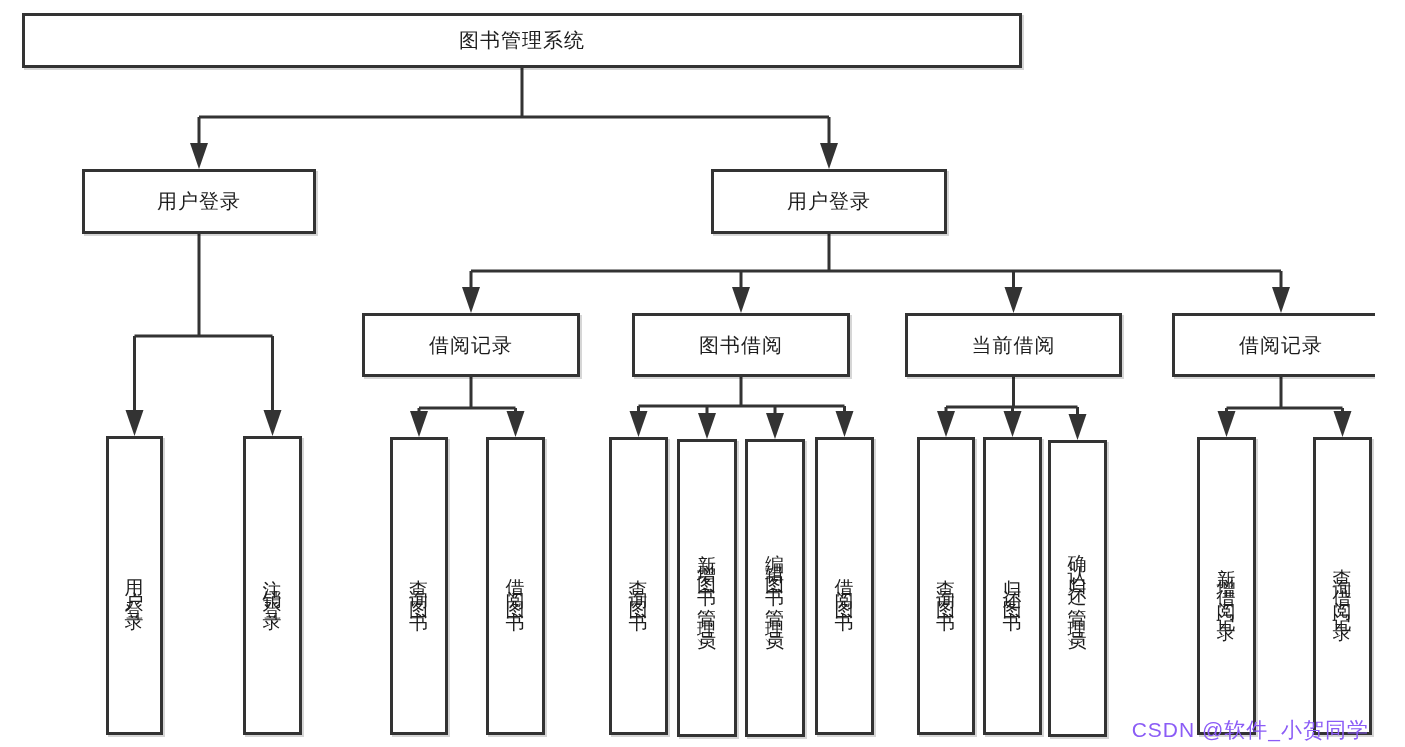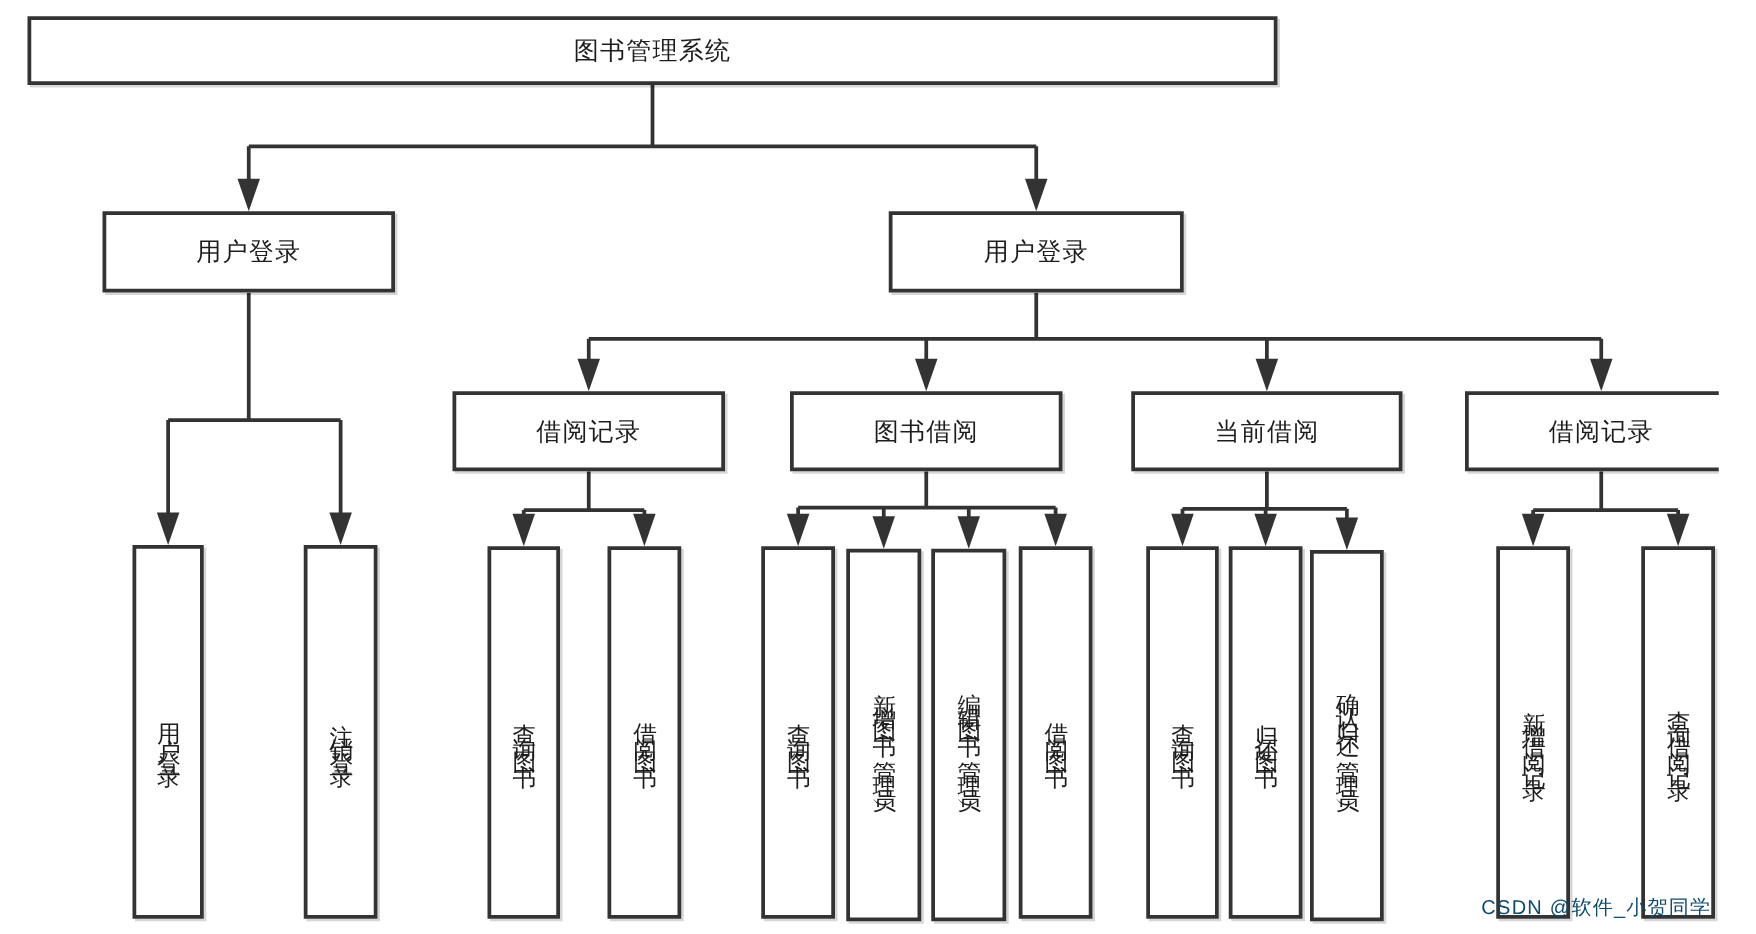--- a/index.html
+++ b/index.html
@@ -13,21 +13,21 @@
     display:flex;align-items:center;justify-content:center;text-align:center;
     box-shadow:2px 2px 0 rgba(0,0,0,0.16);
   }
   .node.h{font-size:20px;letter-spacing:1px;}
   .node.v{font-size:19px;}
   .node.v .label{
     writing-mode:vertical-rl;text-orientation:mixed;letter-spacing:11px;line-height:1;
     white-space:nowrap;
   }
   .watermark{
-    position:absolute;right:6px;top:716px;font-size:16px;color:#0c4a6e;
+    position:absolute;right:6px;top:716px;font-size:21px;color:#8b5cf6;
     letter-spacing:1px;white-space:nowrap;
   }
 </style>
 </head>
 <body>
 
 <div class="stage">
 
   <svg class="wires" width="1405" height="747" viewBox="0 0 1405 747" xmlns="http://www.w3.org/2000/svg">
     <defs>

